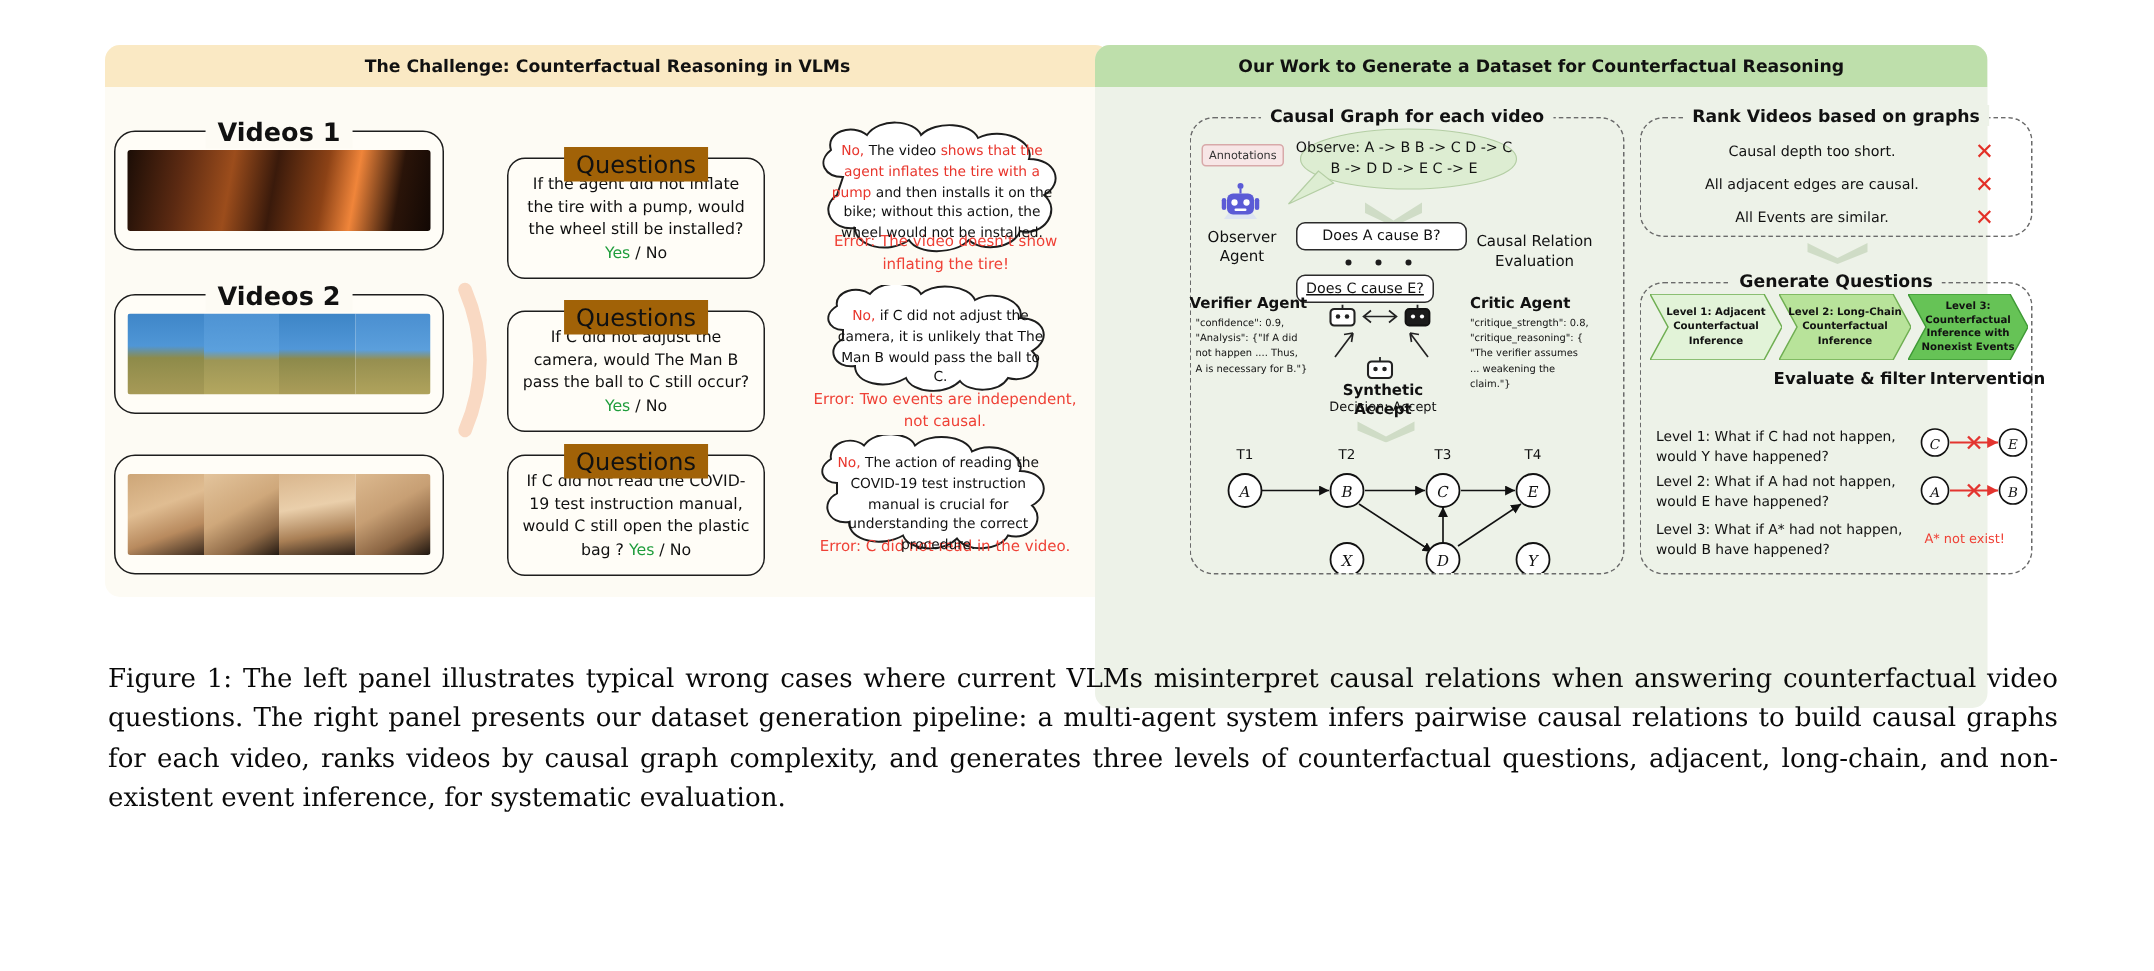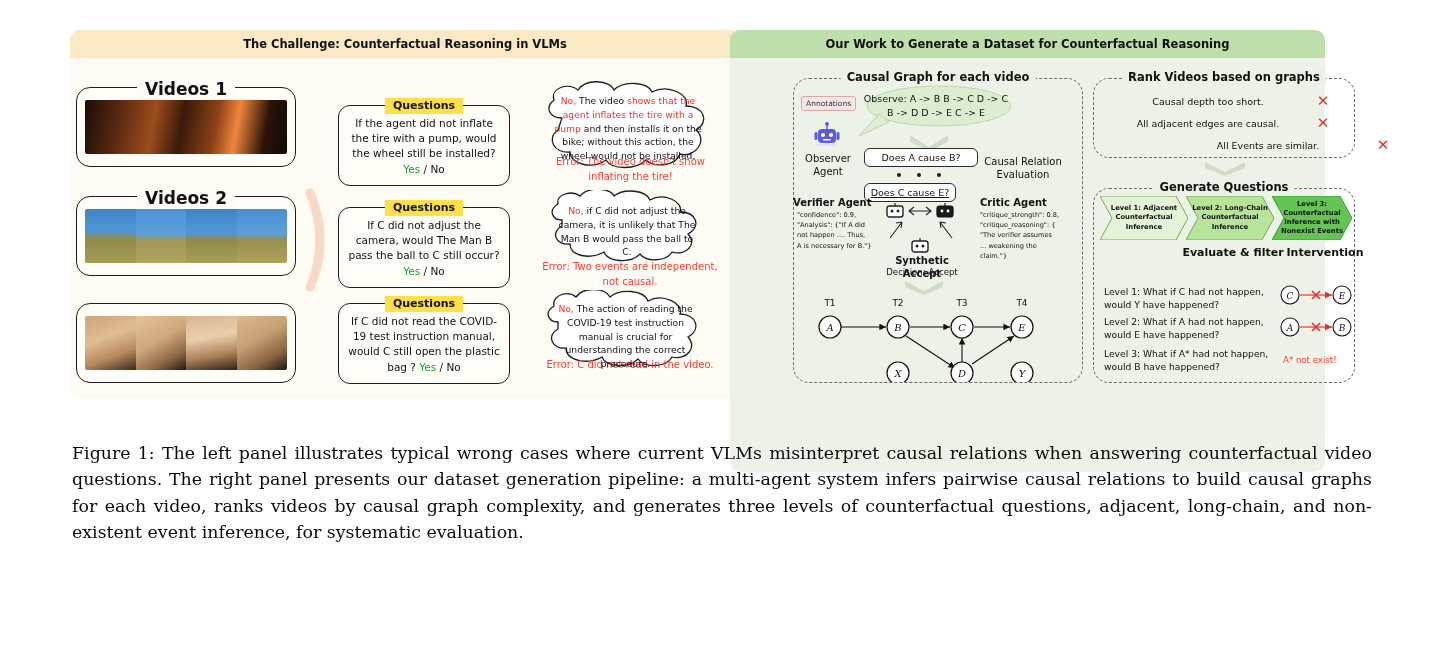--- a/index.html
+++ b/index.html
@@ -39,21 +39,21 @@
   .thumb { position:absolute; left:8px; right:8px; top:12px; bottom:12px; border-radius:2px; overflow:hidden; display:flex; }
   .thumb > div { flex:1; height:100%; }
 
   .q-card {
     position:absolute; border:1.6px solid #1d1d1d; border-radius:12px;
     background:#fffdf7; padding:10px 8px 8px;
     font-size:10.5px; line-height:1.45; color:#111; text-align:center;
   }
   .q-card .legend {
     position:absolute; top:-8px; left:50%; transform:translateX(-50%);
-    background:#fde047; padding:0 8px; font-size:11px; font-weight:bold;
+    background:#a16207; padding:0 8px; font-size:16px; font-weight:normal;
     white-space:nowrap;
   }
   .yes { color:#1f9d3c; }
 
   .cloud { position:absolute; }
   .cloud svg { position:absolute; left:0; top:0; }
   .cloud .cloud-text {
     position:relative; z-index:2; padding:16px 20px;
     font-size:9.2px; line-height:1.5; color:#111; text-align:center;
   }
@@ -346,21 +346,21 @@
     <span class="dlegend">Rank Videos based on graphs</span>
   </div>
   <div class="rank-row" style="left:1110px; top:92px; width:230px;">
     <span style="flex:1; text-align:center;">Causal depth too short.</span>
     <span class="xmark" style="width:34px; text-align:center;">✕</span>
   </div>
   <div class="rank-row" style="left:1110px; top:114px; width:230px;">
     <span style="flex:1; text-align:center;">All adjacent edges are causal.</span>
     <span class="xmark" style="width:34px; text-align:center;">✕</span>
   </div>
-  <div class="rank-row" style="left:1170px; top:136px; width:230px;">
+  <div class="rank-row" style="left:1110px; top:136px; width:230px;">
     <span style="flex:1; text-align:center;">All Events are similar.</span>
     <span class="xmark" style="width:34px; text-align:center;">✕</span>
   </div>
 
   <svg style="position:absolute;left:1203px; top:160px;" width="44" height="16" viewBox="0 0 44 16">
     <path d="M2,2 L22,12 L42,2 L42,8 L22,16 L2,8 Z" fill="#cfdcc6"></path>
   </svg>
 
   <div class="dbox" style="left:1093px; top:188px; width:262px; height:195px;">
     <span class="dlegend">Generate Questions</span>

